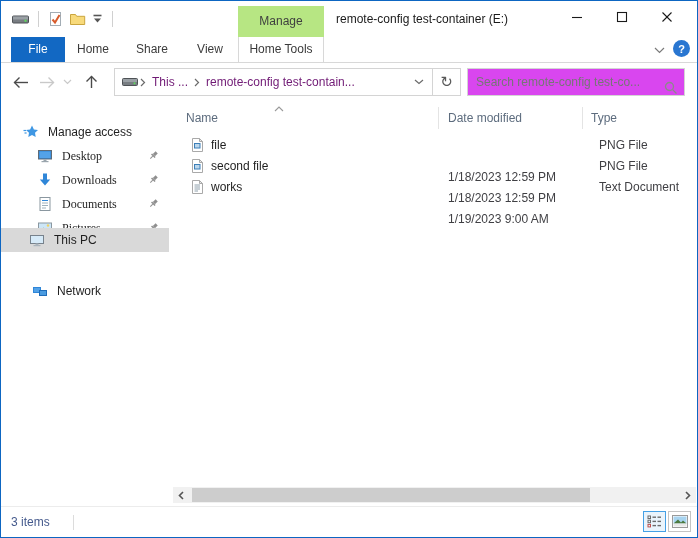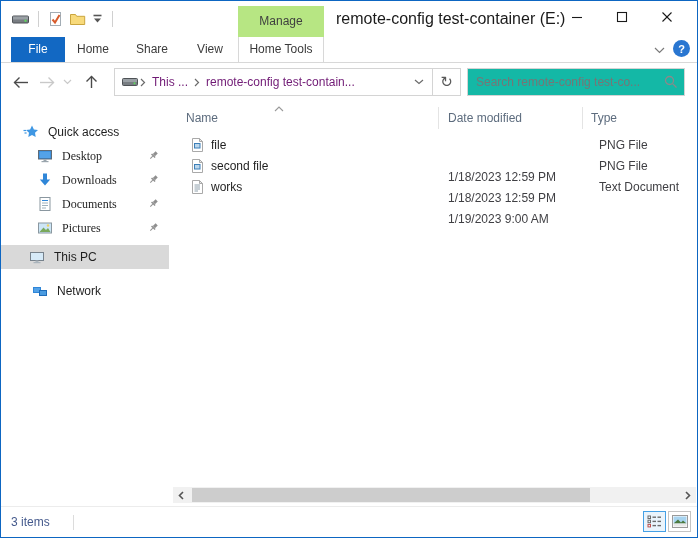--- a/index.html
+++ b/index.html
@@ -10,21 +10,21 @@
             border:1px solid #0d66c2; overflow:hidden; }
 
   
   .titlebar { position:absolute; top:0; left:0; right:0; height:36px; background:#fff; }
   .qat { position:absolute; left:8px; top:0; height:36px; display:flex; align-items:center; }
   .qat .sep { width:1px; height:16px; background:#d0d0d0; margin:0 6px; }
   .qat-btn { display:flex; align-items:center; justify-content:center; padding:2px 3px; }
   .manage-tab { position:absolute; left:237px; top:5px; width:86px; height:31px;
                 background:#b7e683; color:#3f3f3f; text-align:center; line-height:31px; font-size:12px; }
   .window-title { position:absolute; left:335px; top:0; height:36px; line-height:36px;
-                  font-size:16px; color:#1a1a1a; white-space:nowrap; }
+                  font-size:12px; color:#1a1a1a; white-space:nowrap; }
   .win-controls { position:absolute; right:8px; top:0; height:32px; display:flex; }
   .win-btn { width:45px; height:32px; display:flex; align-items:center; justify-content:center; }
 
   
   .tabstrip { position:absolute; top:36px; left:0; right:0; height:26px;
               background:#fff; border-bottom:1px solid #d8d8d8; }
   .tab { position:absolute; top:0; height:25px; line-height:25px; text-align:center;
          color:#3b3b3b; font-size:12px; }
   .tab-file { left:10px; width:54px; background:#1268c3; color:#fff; }
   .tab-home  { left:66px;  width:52px; }
@@ -48,21 +48,21 @@
   .address-box { position:absolute; left:113px; top:5px; width:347px; height:28px;
                  border:1px solid #d4d4d4; display:flex; align-items:center; background:#fff; }
   .crumbs { display:flex; align-items:center; flex:1; height:100%; padding-left:7px; overflow:hidden; }
   .crumb { padding:0 4px; color:#701a75; white-space:nowrap; }
   .crumb-sep { display:flex; align-items:center; padding:0 2px; }
   .address-drop { width:26px; height:100%; display:flex; align-items:center; justify-content:center; }
   .refresh-cell { width:28px; height:100%; border-left:1px solid #d4d4d4;
                   display:flex; align-items:center; justify-content:center;
                   font-family:"DejaVu Sans", sans-serif; font-size:15px; color:#5a5a5a; }
   .search-box { position:absolute; left:466px; top:5px; width:218px; height:28px;
-                border:1px solid #d4d4d4; background:#14b8a6; display:flex; align-items:center; }
+                border:1px solid #d4d4d4; background:#d946ef; display:flex; align-items:flex-end; }
   .search-box input { flex:1; border:none; outline:none; height:100%; padding:0 4px 0 8px;
                       font-family:"Liberation Sans", sans-serif; font-size:12px; color:#3b3b3b; background:transparent; }
   .search-box input::placeholder { color:#767676; opacity:1; }
   .search-icon-wrap { width:26px; display:flex; align-items:center; justify-content:center; }
 
   
   .sidebar { position:absolute; top:100px; left:0; width:170px; bottom:32px; background:#fff; }
   .sb-item { position:absolute; left:0; right:2px; height:24px; display:flex; align-items:center; color:#1f1f1f; }
   .sb-item .icon { width:16px; height:16px; margin-right:9px; flex:0 0 16px; }
   .sb-item .pin { position:absolute; right:10px; top:6px; }
@@ -244,21 +244,21 @@
   <div class="sidebar">
 
     <div class="sb-item lvl0" style="top:19px;">
       <span class="icon">
         <svg width="16" height="16" viewBox="0 0 16 16">
             <path d="M9 1.5 L10.9 5.4 L15 5.9 L12 8.8 L12.7 12.9 L9 11 L5.3 12.9 L6 8.8 L3 5.9 L7.1 5.4 Z" fill="#3f97e3"></path>
             <line x1="0.5" y1="6.5" x2="3" y2="6.5" stroke="#3f97e3" stroke-width="1.2"></line>
             <line x1="1.5" y1="9" x2="3.6" y2="9" stroke="#3f97e3" stroke-width="1.2"></line>
           </svg>
       </span>
-      <span>Quick access</span>
+      <span>Manage access</span>
     </div>
 
     <div class="sb-item lvl1" style="top:43px;">
       <span class="icon">
         <svg width="16" height="16" viewBox="0 0 16 16">
             <rect x="1.5" y="2.5" width="13" height="8.5" fill="#2f86d8" stroke="#5f6b76"></rect>
             <rect x="2.5" y="3.5" width="11" height="6.5" fill="#53a2e8"></rect>
             <rect x="6.5" y="11.5" width="3" height="1.5" fill="#9aa5ad"></rect>
             <rect x="4.5" y="13" width="7" height="1.2" fill="#9aa5ad"></rect>
           </svg>
@@ -328,21 +328,21 @@
         <svg width="11" height="11" viewBox="0 0 11 11">
             <g transform="rotate(45 5.5 5.5)">
               <rect x="4" y="1" width="3" height="4" fill="#8f8f8f"></rect>
               <rect x="3" y="5" width="5" height="1.5" fill="#8f8f8f"></rect>
               <line x1="5.5" y1="6.5" x2="5.5" y2="10" stroke="#8f8f8f" stroke-width="1"></line>
             </g>
           </svg>
       </span>
     </div>
 
-    <div class="sb-item lvl0b sb-selected" style="top:144px;padding-left:28px;">
+    <div class="sb-item lvl0b sb-selected" style="top:127px;padding-left:28px;">
       <span class="icon">
         <svg width="16" height="16" viewBox="0 0 16 16">
             <rect x="1.5" y="3.5" width="13" height="8" fill="#d6eaf8" stroke="#77828c"></rect>
             <rect x="6.5" y="11.5" width="3" height="1.5" fill="#aab4bc"></rect>
             <rect x="4.5" y="13" width="7" height="1.2" fill="#aab4bc"></rect>
           </svg>
       </span>
       <span>This PC</span>
     </div>
 

